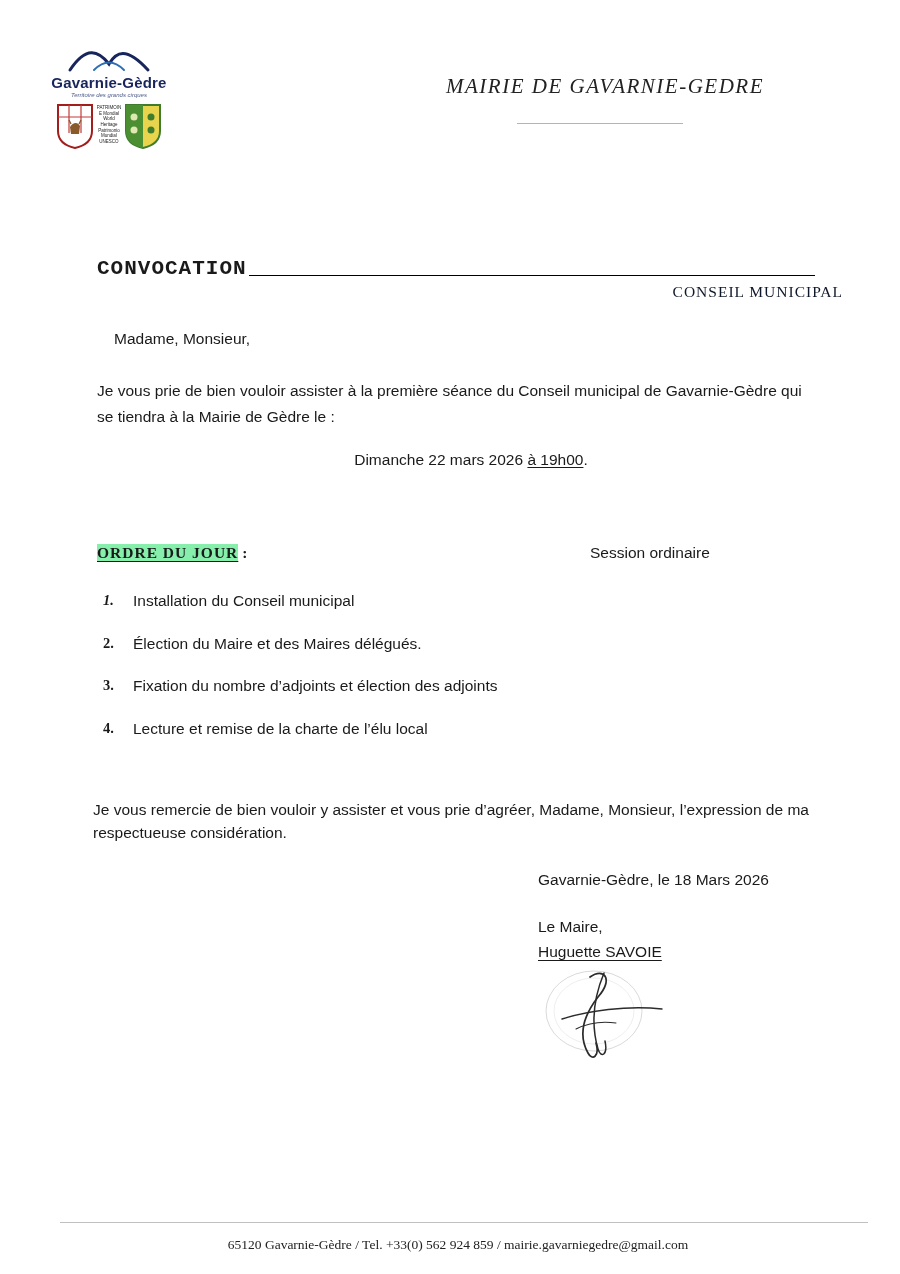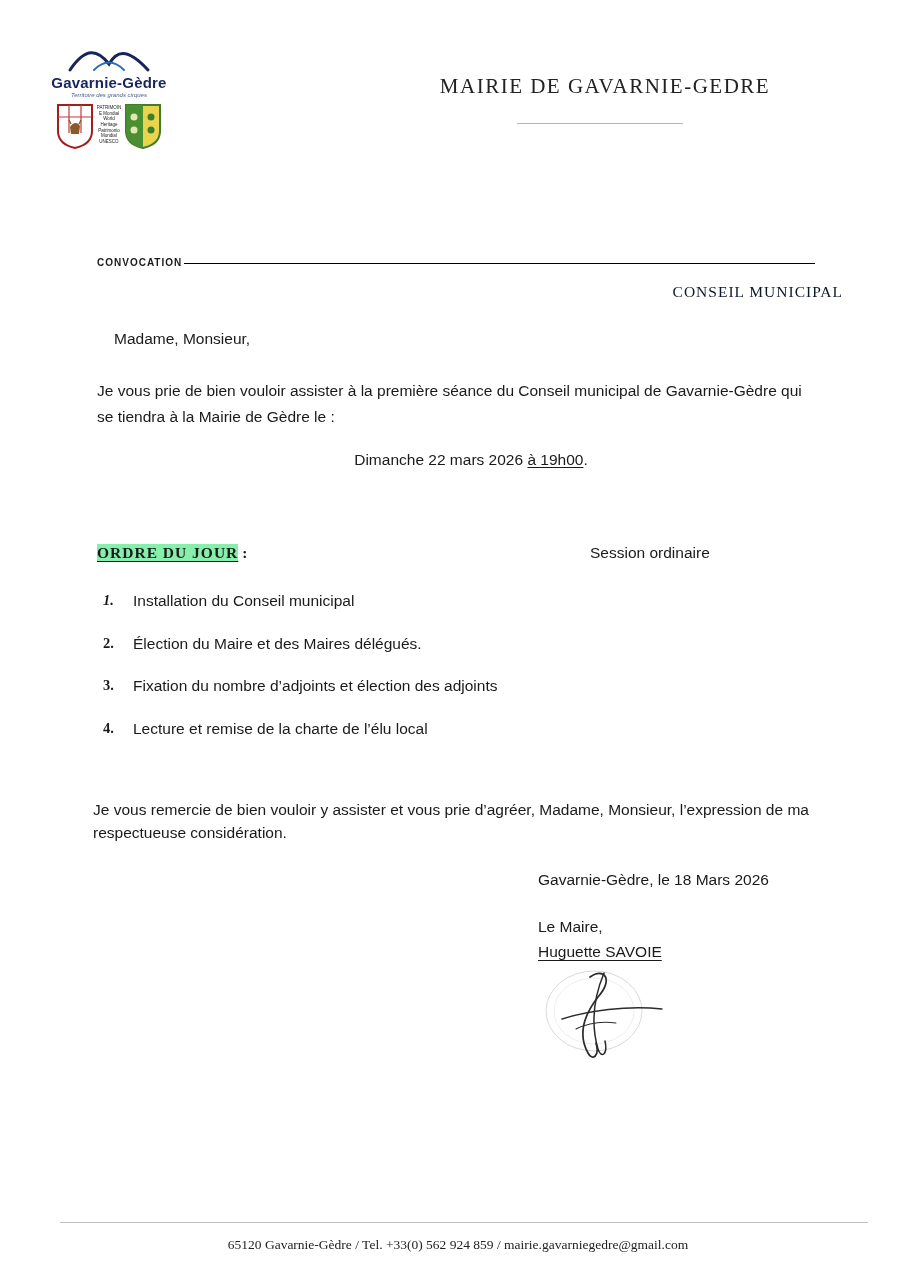--- a/index.html
+++ b/index.html
@@ -15,26 +15,26 @@
   }
   
   .logo-block{position:absolute;left:50px;top:40px;width:118px;text-align:center;}
   .logo-mark{display:block;margin:0 auto;}
   .logo-name{font-weight:bold;font-size:15px;color:#17255c;letter-spacing:0.2px;}
   .logo-tagline{font-size:6px;font-style:italic;color:#4a5a8a;margin-top:1px;}
   .crest-row{display:flex;justify-content:center;align-items:flex-start;gap:2px;margin-top:5px;}
   .unesco-col{width:26px;font-size:4.5px;line-height:1.25;color:#222;text-align:center;word-wrap:break-word;padding-top:2px;}
   .doc-title{
     position:absolute;left:310px;top:74px;width:590px;text-align:center;
-    font-family:"Liberation Serif", serif;font-size:21px;letter-spacing:1.5px;color:#222;
+    font-family:"Liberation Serif", serif;font-size:21px;letter-spacing:1.5px;color:#222;font-style:italic;
   }
   .title-rule{position:absolute;left:517px;top:123px;width:166px;border-top:1px solid #b5b5b5;}
   
   .convocation-row{position:absolute;left:97px;top:257px;width:718px;display:flex;align-items:flex-end;}
-  .convocation-word{font-family:Liberation Sans, sans-serif;font-weight:bold;font-size:10px;letter-spacing:1px;}
+  .convocation-word{font-family:Liberation Mono, monospace;font-weight:bold;font-size:21px;letter-spacing:1px;}
   .convocation-line{flex:1;border-bottom:1.6px solid #000;margin-bottom:4px;margin-left:2px;}
   .conseil{position:absolute;right:85px;top:283px;font-family:"Liberation Serif", serif;font-size:15.5px;letter-spacing:1px;color:#0f172a;}
   .salutation{position:absolute;left:114px;top:330px;font-size:15.5px;}
   .intro{position:absolute;left:97px;top:378px;width:760px;font-size:15.5px;line-height:1.7;}
   .dateline{position:absolute;left:42px;top:451px;width:858px;text-align:center;font-size:15.5px;}
   .dateline u{text-underline-offset:2px;}
   .agenda-head{position:absolute;left:97px;top:544px;width:720px;font-size:15.5px;}
   .agenda-title{
     font-family:"Liberation Serif", serif;font-weight:bold;letter-spacing:1px;
     background:#86efac;text-decoration:underline;text-underline-offset:3px;

